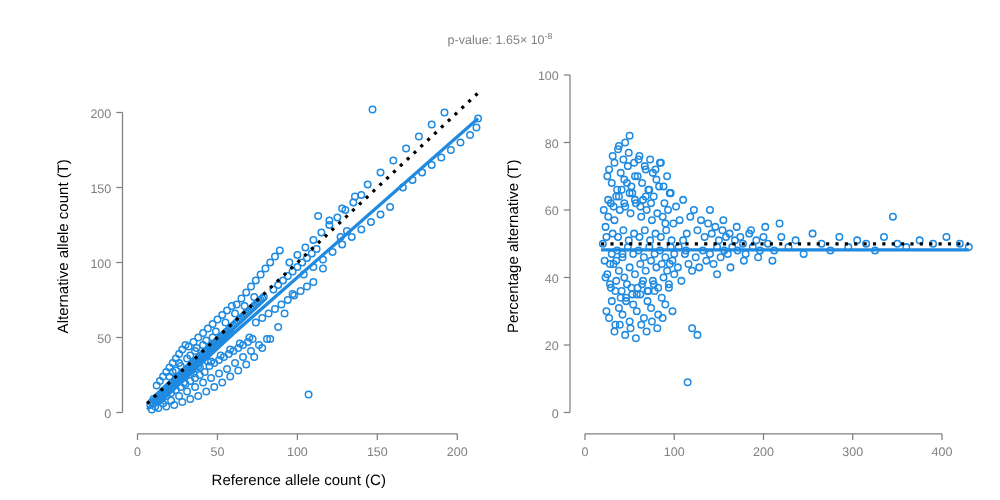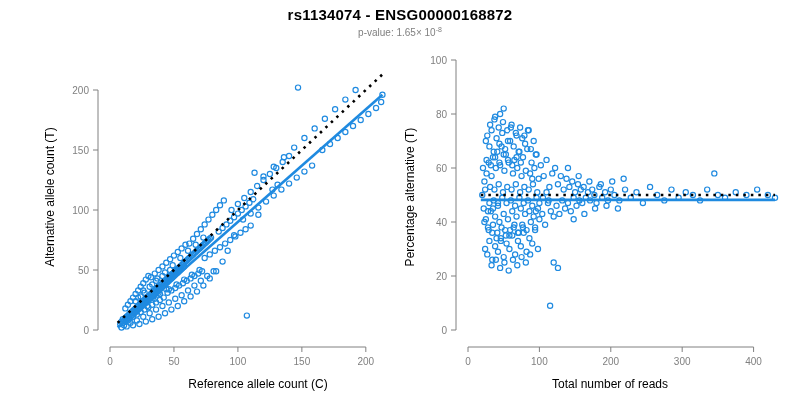--- a/index.html
+++ b/index.html
@@ -29,21 +29,20 @@
     white-space:nowrap;
   }
   svg{position:absolute;left:0;top:0;}
   text{font-family:"Liberation Sans", sans-serif;}
 </style>
 </head>
 <body>
 
 <div id="figure">
 
-  <div class="ttl">rs1134074 - ENSG00000168872</div>
   <div class="sub"><span>p-value: 1.65× 10</span><sup>-8</sup></div>
 
   <svg id="plot" width="800" height="400">
       <g>
         <g>
           <line x1="98" y1="90" x2="98" y2="330" stroke="#808080" stroke-width="1"></line>
           <line x1="98" y1="330" x2="93" y2="330" stroke="#808080" stroke-width="1"></line>
           <text x="89" y="334" text-anchor="end" font-size="10" fill="#808080">0</text>
           <line x1="98" y1="270" x2="93" y2="270" stroke="#808080" stroke-width="1"></line>
           <text x="89" y="274" text-anchor="end" font-size="10" fill="#808080">50</text>
@@ -652,18 +651,17 @@
           <circle cx="612.2186046511628" cy="181.5" r="2.6"></circle>
           <circle cx="617.9302325581396" cy="208.5" r="2.6"></circle>
           <circle cx="623.6418604651162" cy="178.79999999999998" r="2.6"></circle>
         </g>
         <line x1="480.8511627906977" y1="199.85999999999999" x2="775" y2="199.85999999999999" stroke="#1f8ae0" stroke-width="2.6" stroke-linecap="butt"></line>
         <line x1="480.8511627906977" y1="195" x2="775" y2="195" stroke="#000000" stroke-width="2.6" stroke-dasharray="2.5 5" stroke-linecap="butt"></line>
       </g>
     </svg>
 
   <div class="axlab ylab" style="left:-60px;top:190px;width:220px;">Alternative allele count (T)</div>
-  <div class="axlab" style="left:108px;top:377px;width:300px;text-align:center;">Reference allele count (C)</div>
+  <div class="axlab" style="left:89px;top:377px;width:300px;text-align:center;">Reference allele count (C)</div>
 
   <div class="axlab ylab" style="left:300px;top:190px;width:220px;">Percentage alternative (T)</div>
-  <div class="axlab" style="left:460px;top:377px;width:300px;">Total number of reads</div>
 
 </div>
 
 </body></html>

